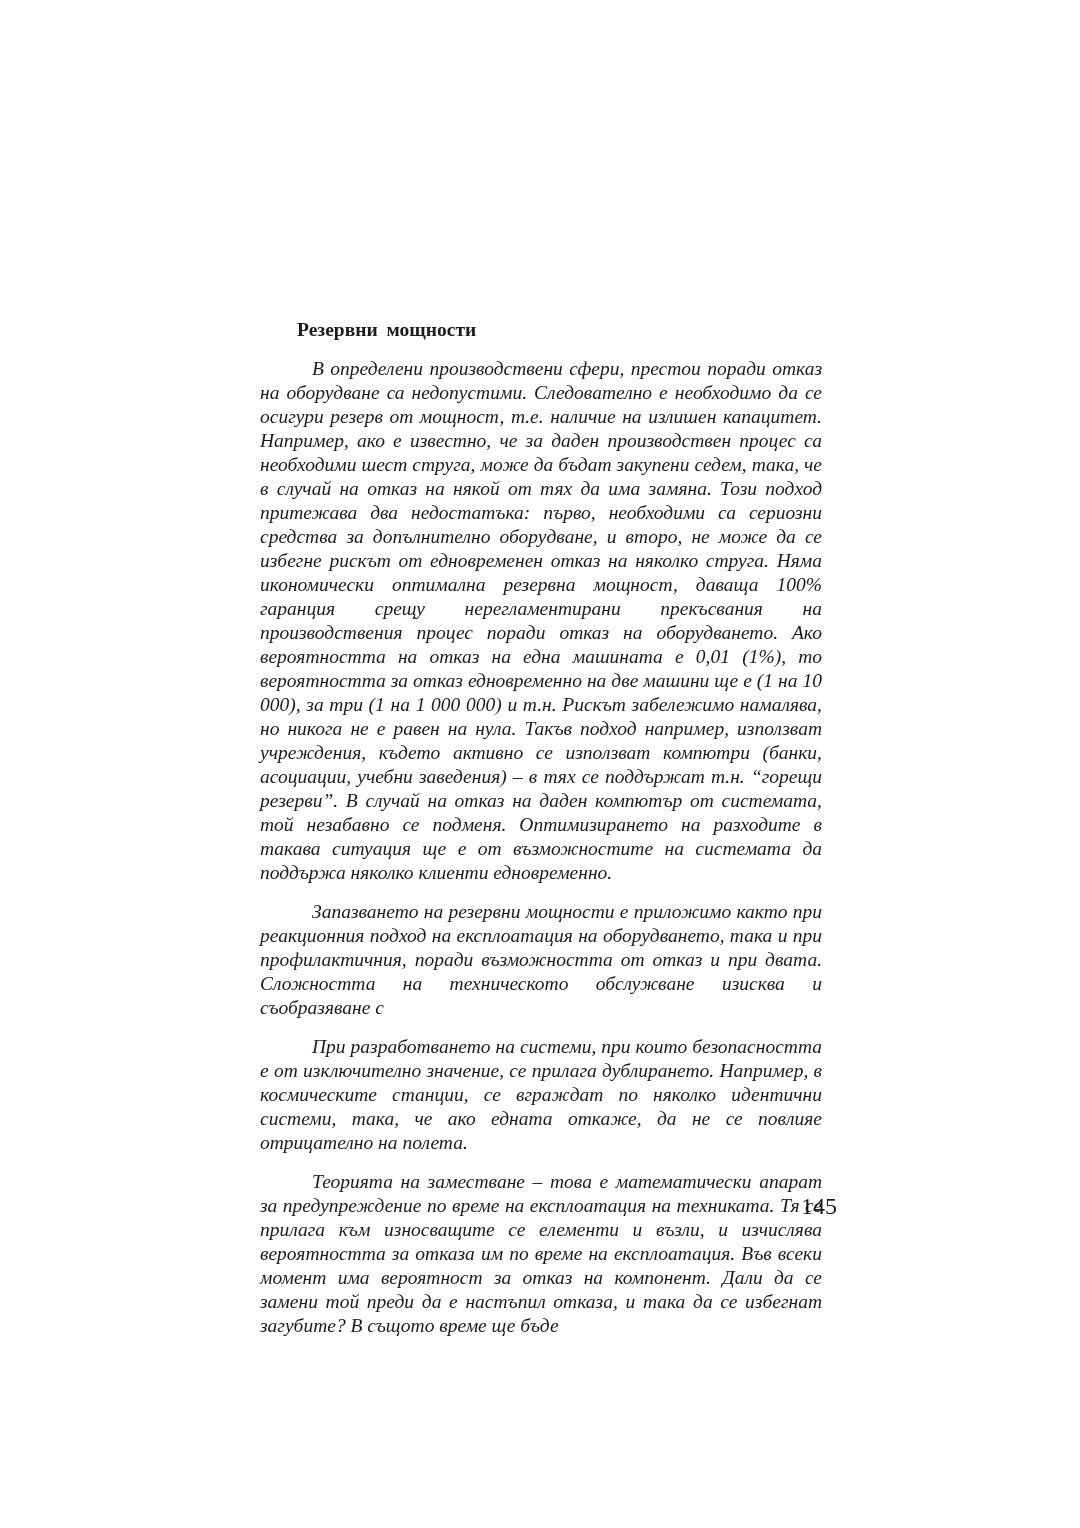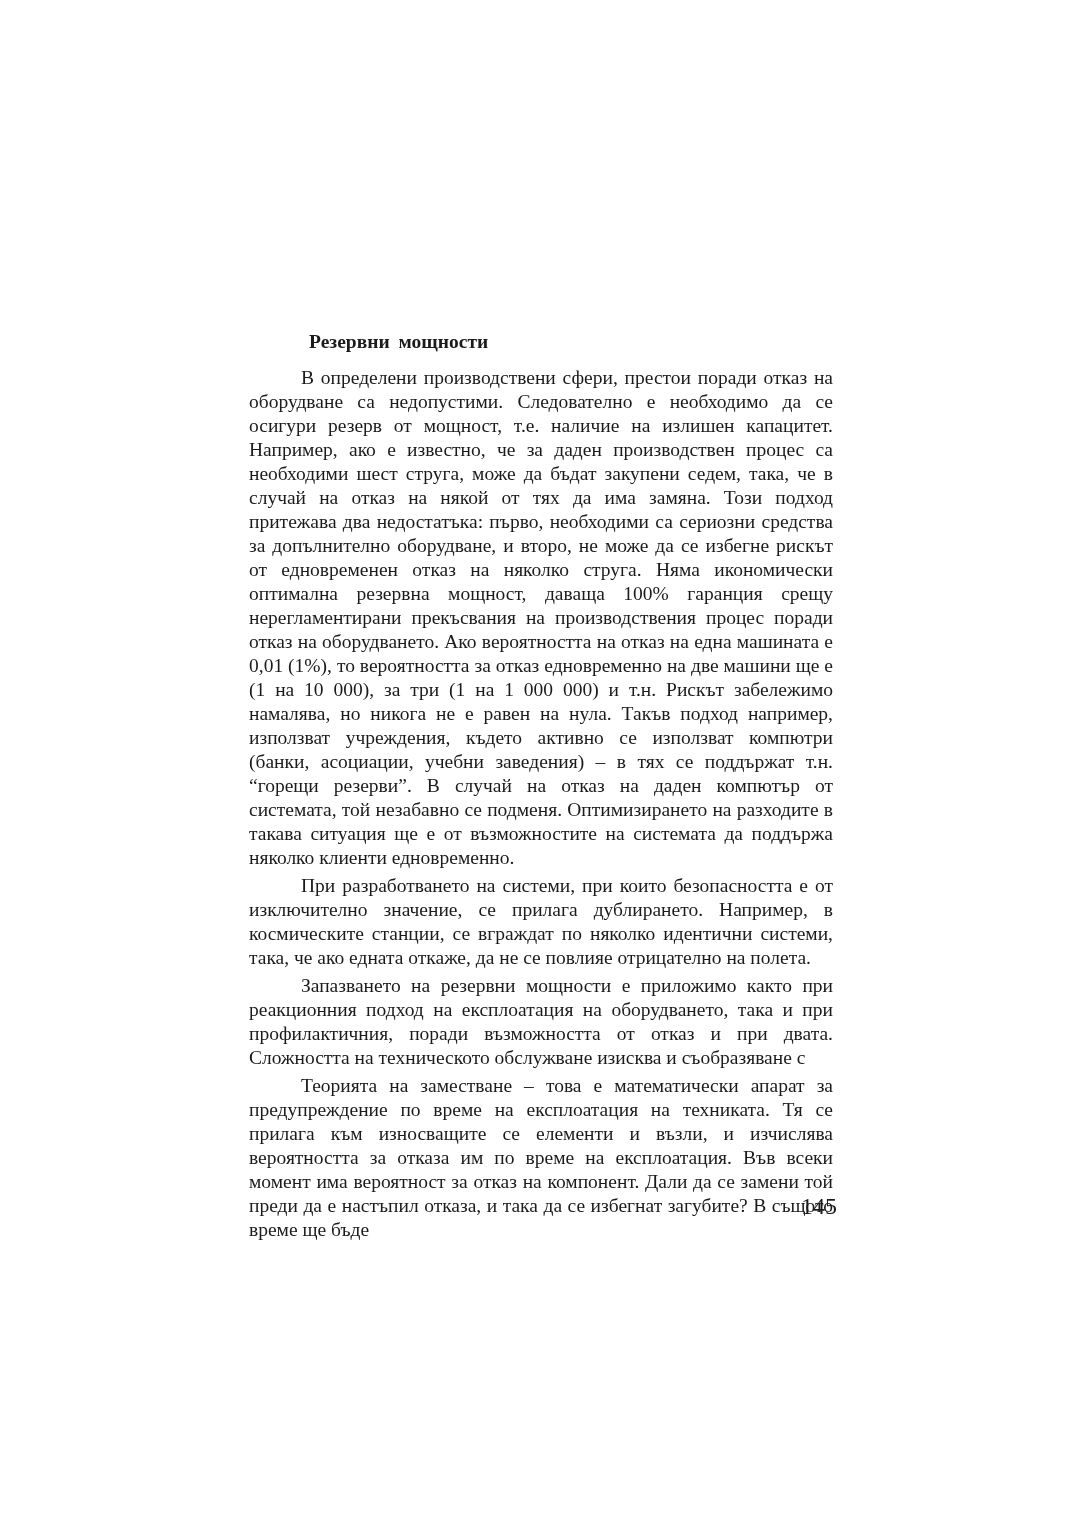--- a/index.html
+++ b/index.html
@@ -26,49 +26,50 @@
   .text-block {
     position: absolute;
     left: 245px;
     top: 318px;
     width: 592px;
     font-size: 19.5px;
     line-height: 24px;
     text-align: justify;
   }
   .text-block h3 {
-    margin: 12px;
+    margin: 0;
     padding: 0;
     font-size: 19.5px;
     line-height: 24px;
     font-weight: bold;
     text-indent: 52px;
     text-align: left;
     word-spacing: 4px;
   }
   .text-block p {
-    margin: 4px;
+    margin: 15px;
     padding: 0;
     text-indent: 52px;
+    font-style: italic;
   }
   .page-number {
     position: absolute;
     left: 245px;
     top: 1194px;
     width: 592px;
     text-align: right;
     font-size: 24px;
     line-height: 24px;
   }
 </style>
 </head>
 <body>
 
 <div class="page">
   <div class="text-block">
     <h3>Резервни мощности</h3>
     <p>В определени производствени сфери, престои поради отказ на оборудване са недопустими. Следователно е необходимо да се осигури резерв от мощност, т.е. наличие на излишен капацитет. Например, ако е известно, че за даден производствен процес са необходими шест струга, може да бъдат закупени седем, така, че в случай на отказ на някой от тях да има замяна. Този подход притежава два недостатъка: първо, необходими са сериозни средства за допълнително оборудване, и второ, не може да се избегне рискът от едновременен отказ на няколко струга. Няма икономически оптимална резервна мощност, даваща 100% гаранция срещу нерегламентирани прекъсвания на производствения процес поради отказ на оборудването. Ако вероятността на отказ на една машината е 0,01 (1%), то вероятността за отказ едновременно на две машини ще е (1 на 10 000), за три (1 на 1 000 000) и т.н. Рискът забележимо намалява, но никога не е равен на нула. Такъв подход например, използват учреждения, където активно се използват компютри (банки, асоциации, учебни заведения) – в тях се поддържат т.н. “горещи резерви”. В случай на отказ на даден компютър от системата, той незабавно се подменя. Оптимизирането на разходите в такава ситуация ще е от възможностите на системата да поддържа няколко клиенти едновременно.</p>
+    <p>Запазването на резервни мощности е приложимо както при реакционния подход на експлоатация на оборудването, така и при профилактичния, поради възможността от отказ и при двата. Сложността на техническото обслужване изисква и съобразяване с</p>
     <p>При разработването на системи, при които безопасността е от изключително значение, се прилага дублирането. Например, в космическите станции, се вграждат по няколко идентични системи, така, че ако едната откаже, да не се повлияе отрицателно на полета.</p>
-    <p>Запазването на резервни мощности е приложимо както при реакционния подход на експлоатация на оборудването, така и при профилактичния, поради възможността от отказ и при двата. Сложността на техническото обслужване изисква и съобразяване с</p>
     <p>Теорията на заместване – това е математически апарат за предупреждение по време на експлоатация на техниката. Тя се прилага към износващите се елементи и възли, и изчислява вероятността за отказа им по време на експлоатация. Във всеки момент има вероятност за отказ на компонент. Дали да се замени той преди да е настъпил отказа, и така да се избегнат загубите? В същото време ще бъде</p>
   </div>
   <div class="page-number">145</div>
 </div>
 
 </body></html>

